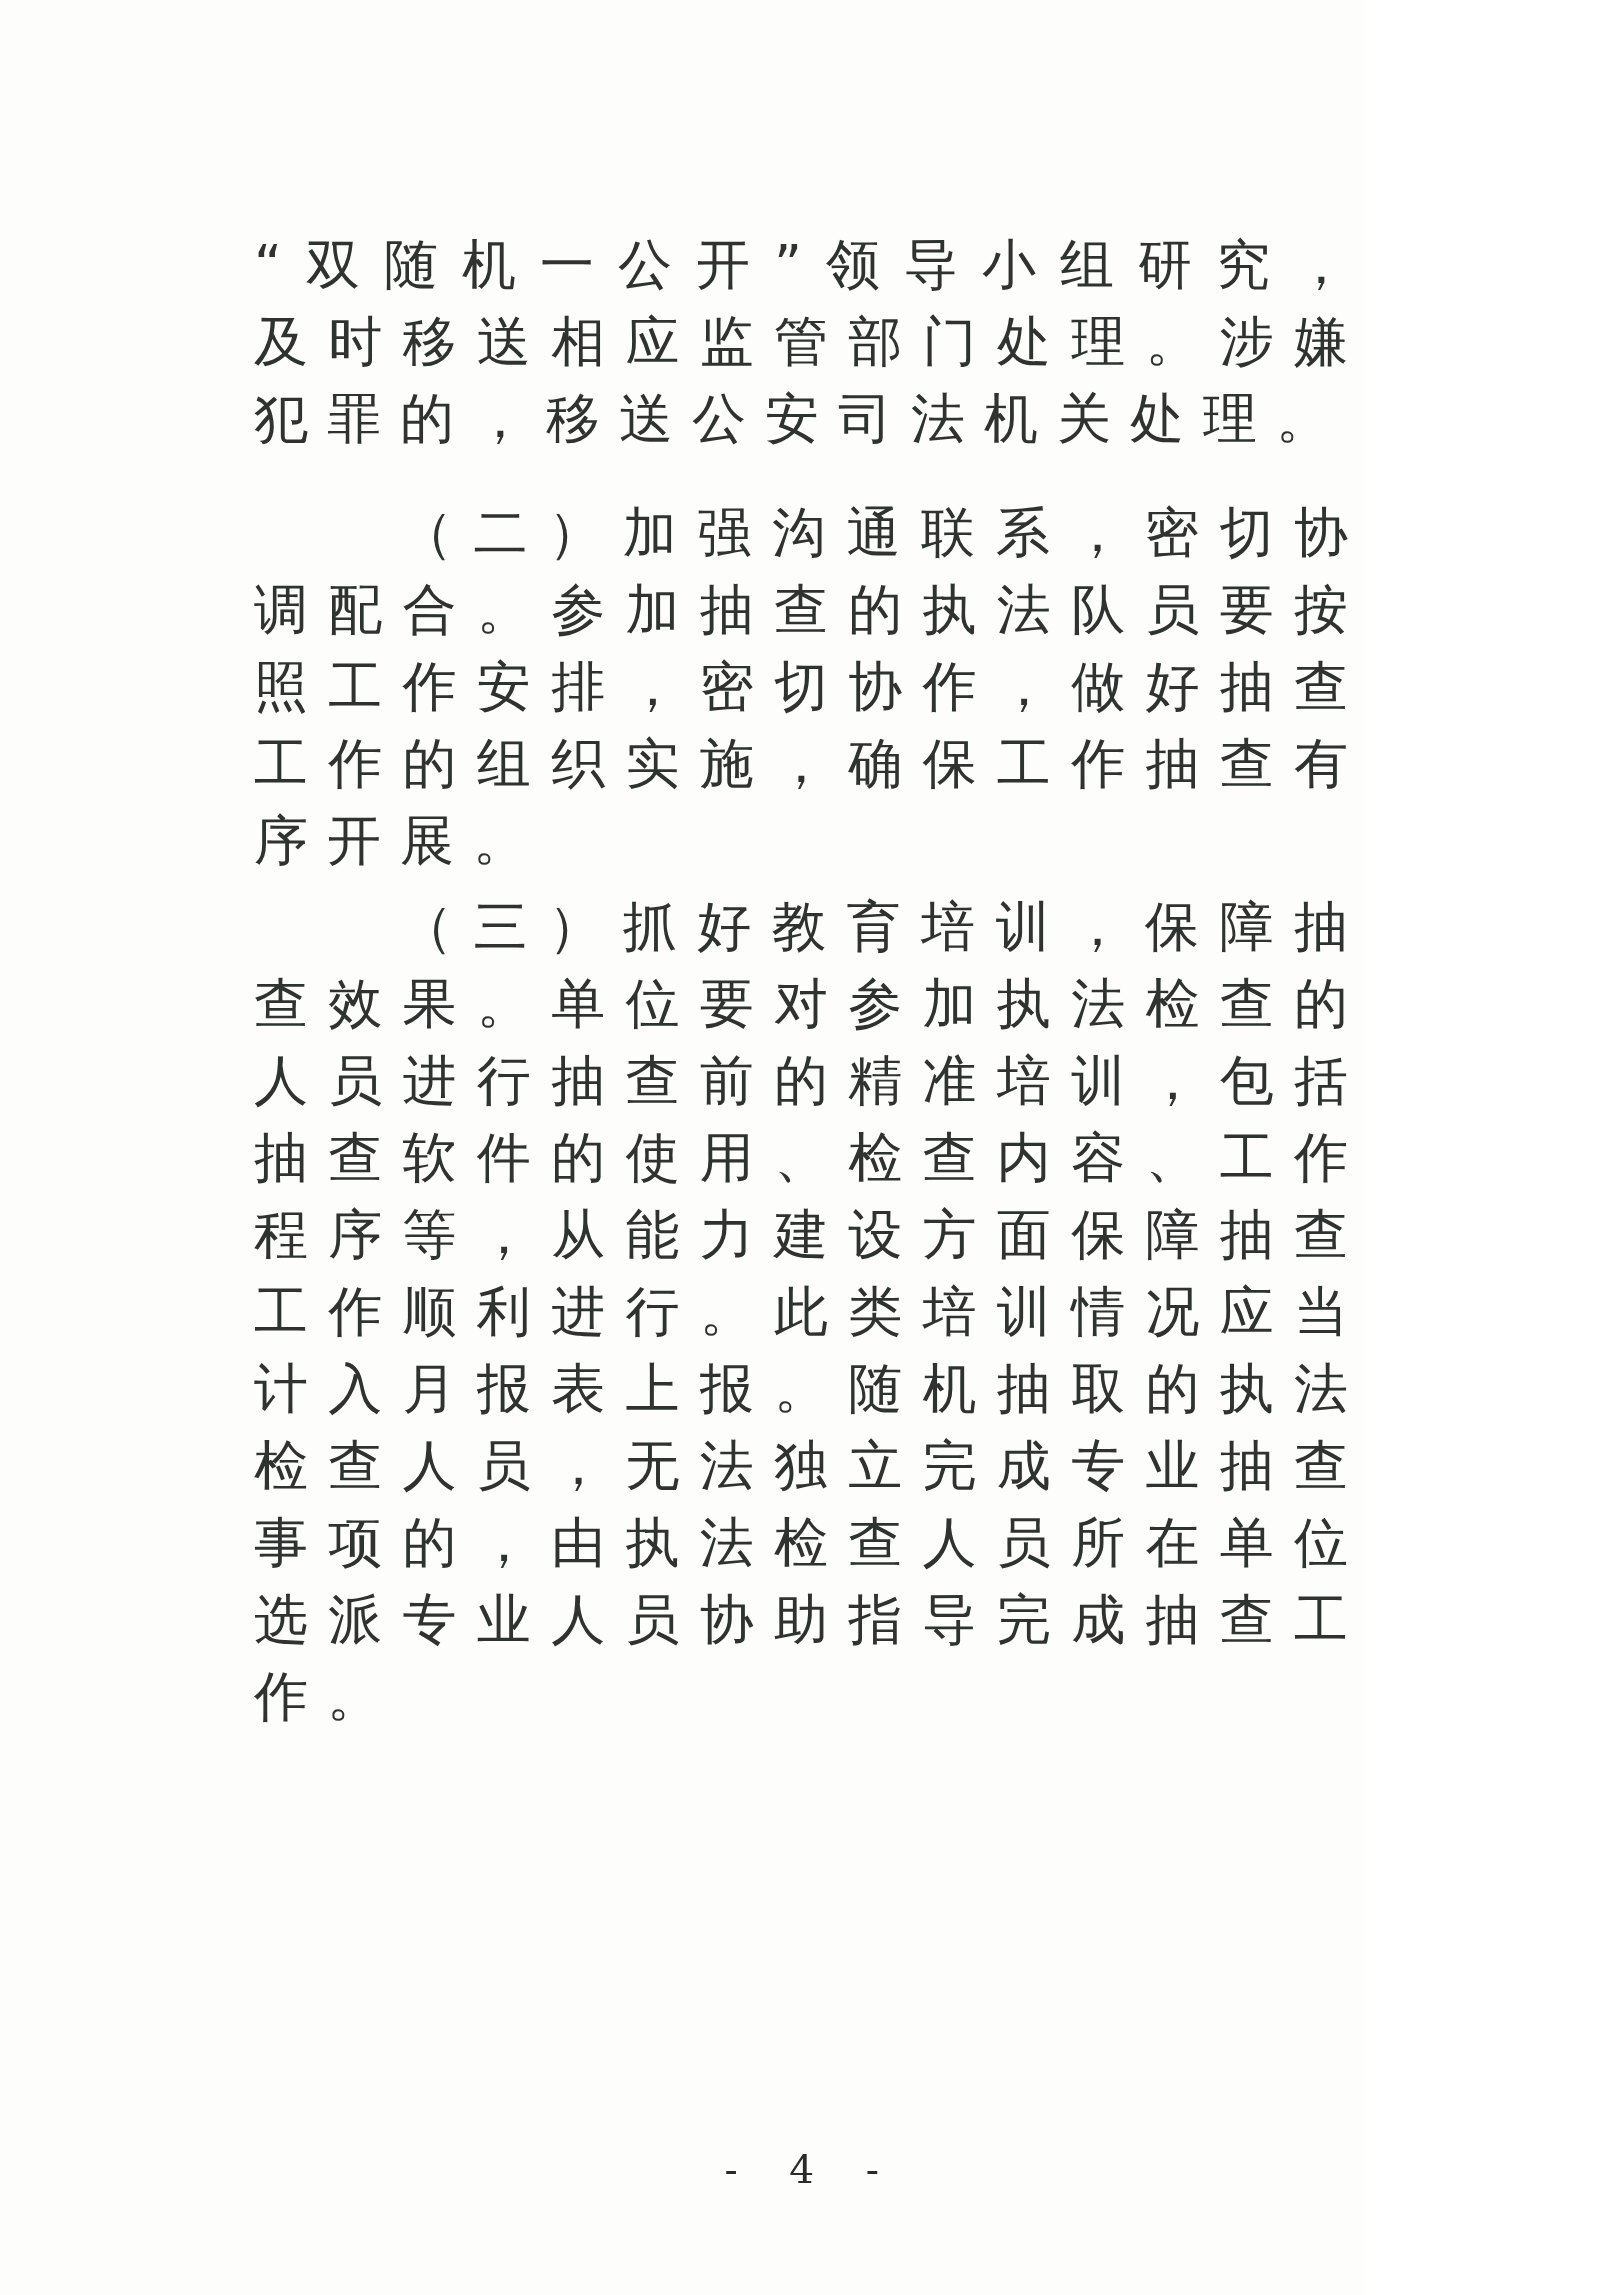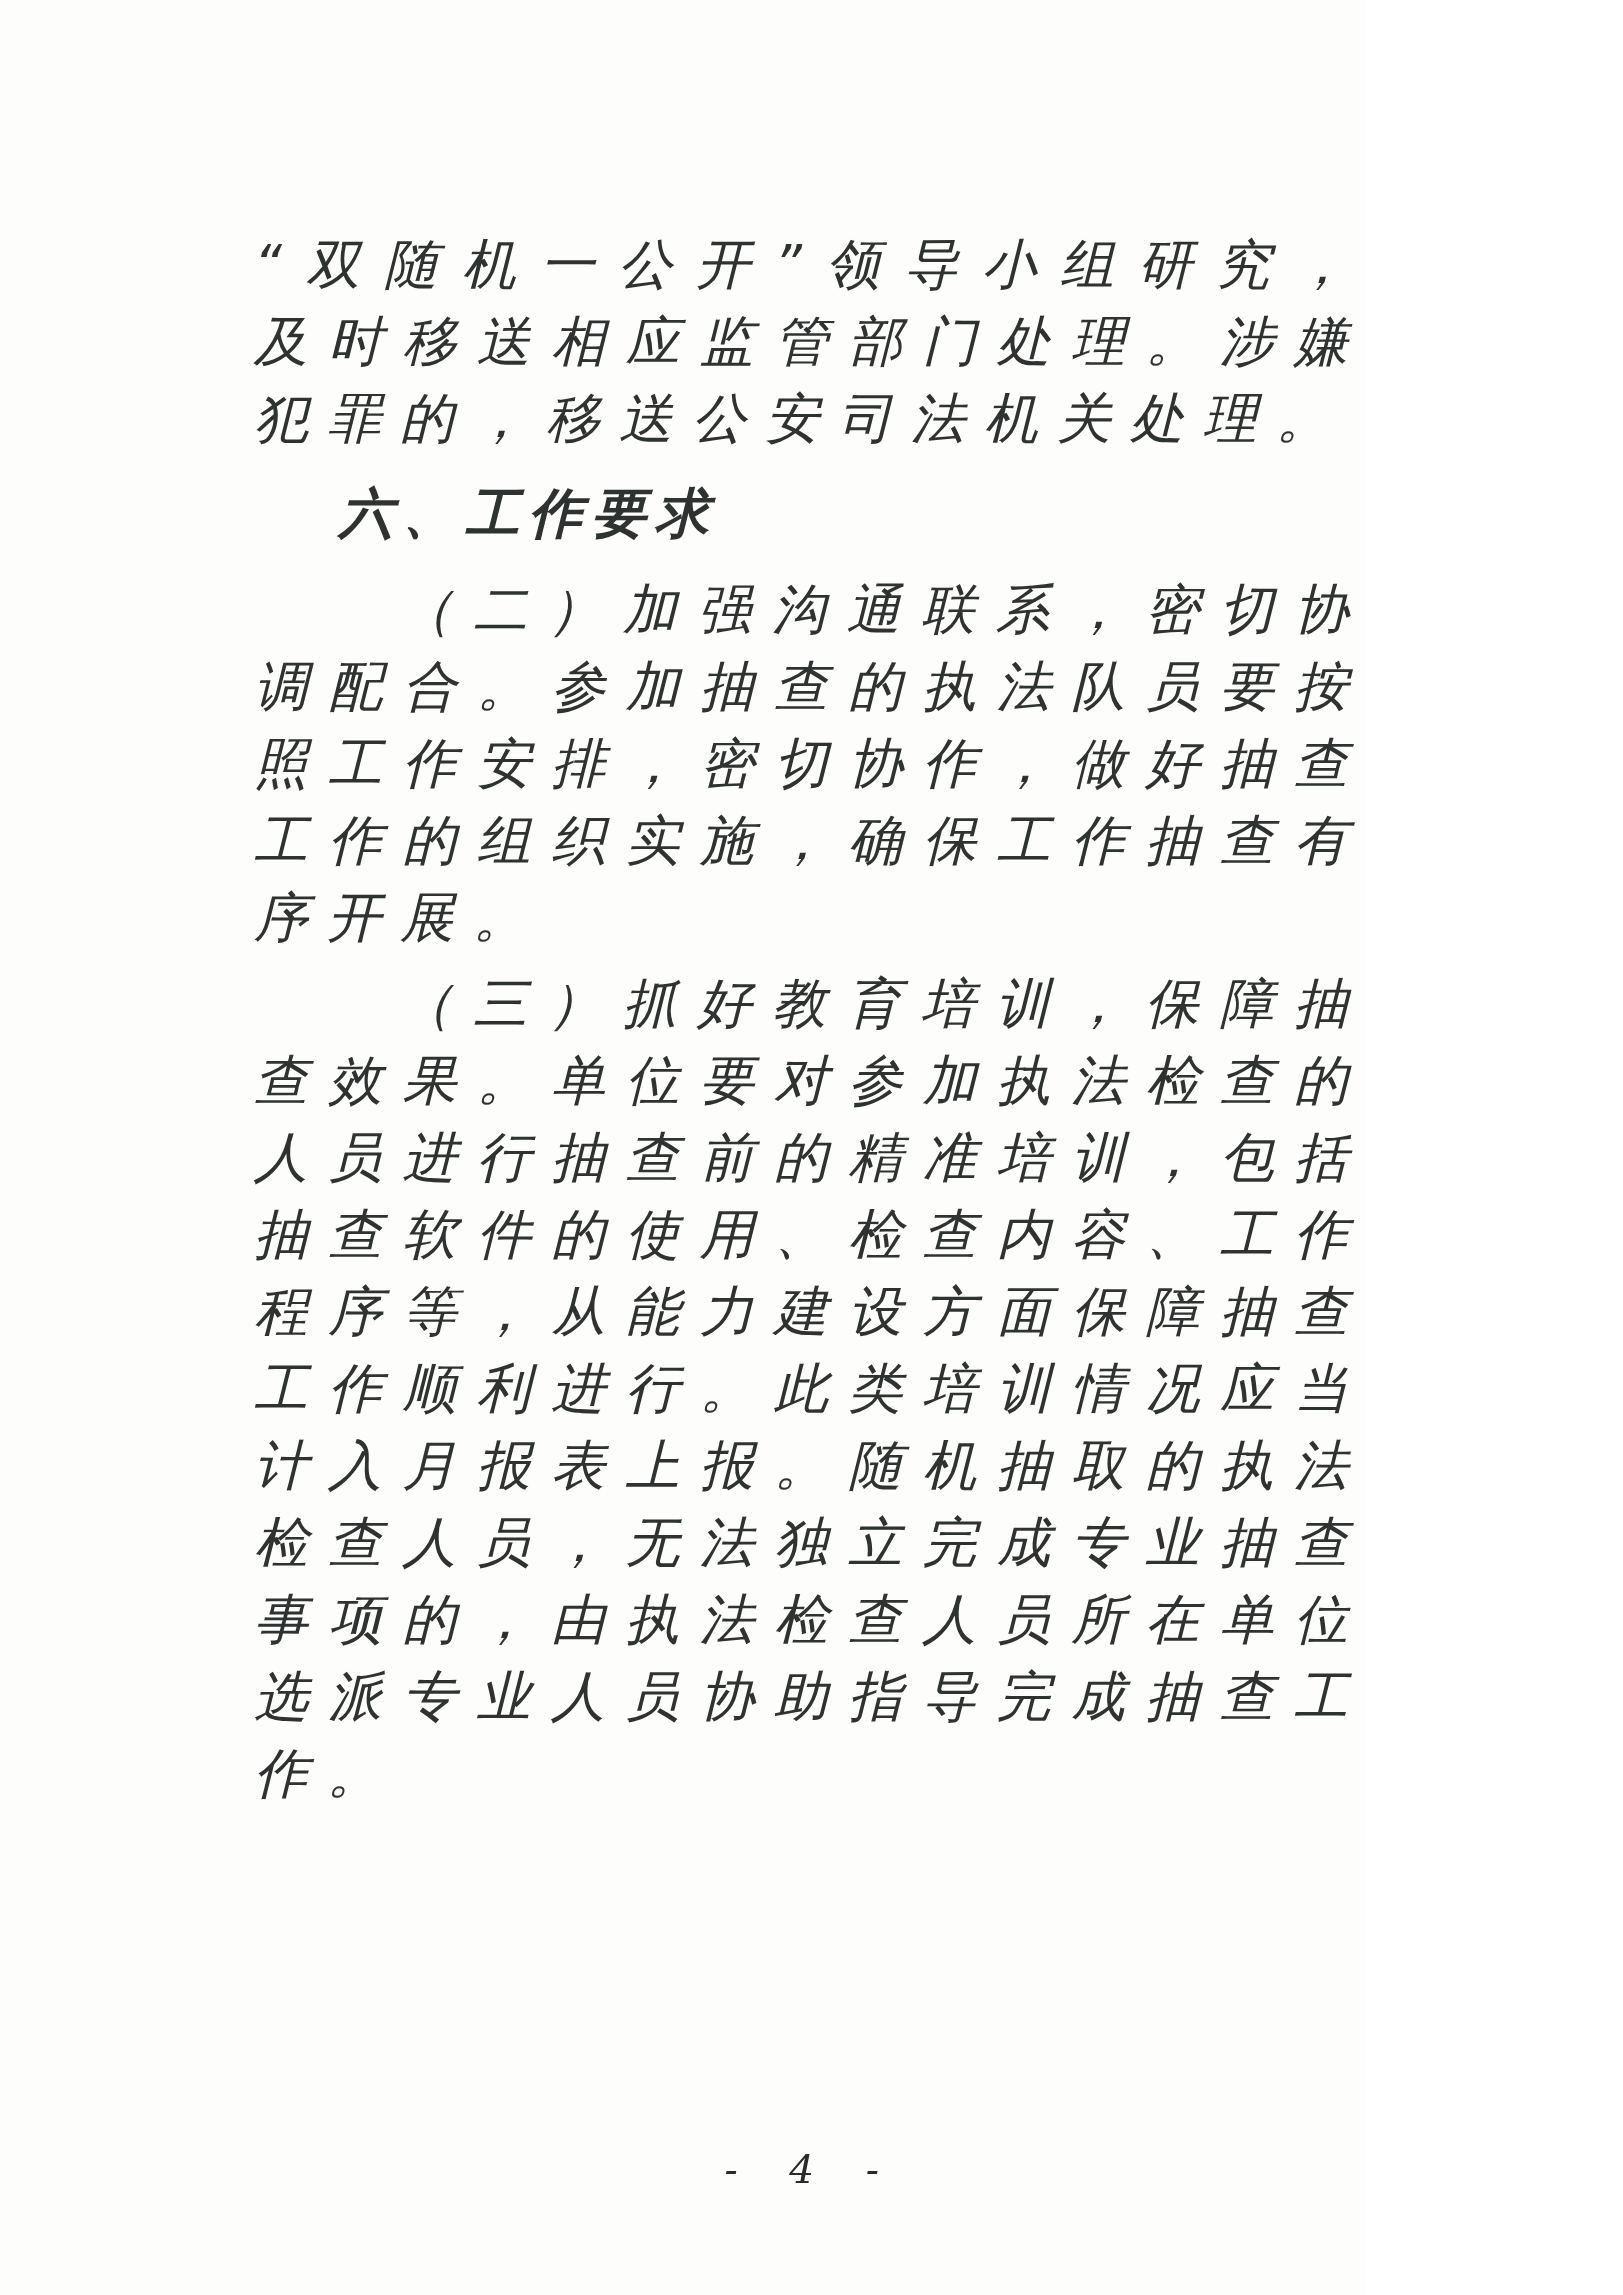--- a/index.html
+++ b/index.html
@@ -1,20 +1,19 @@
 <!DOCTYPE html>
 <html style="font-size:10.5px"><head>
 <meta charset="utf-8">
 <style>
   html, body { margin: 0; padding: 0; background: #ffffff; }
   body { width: 1623px; height: 2295px; position: relative; overflow: hidden; }
   .page {
     position: absolute; left: 0; top: 0; width: 1365px; height: 2295px;
     background: #fdfdfc;
-    font-style: italic;
   }
   .content {
     position: absolute; left: 254px; top: 226px; width: 1113px;
     font-family: "DejaVu Sans", sans-serif;
     color: #2e3331;
     font-size: 54px;
     line-height: 77px;
     letter-spacing: 19px;
   }
   .para { margin: 0; text-align: justify; text-align-last: left; }
@@ -32,21 +31,20 @@
   }
 </style>
 </head>
 <body>
 
 <div class="page">
   <div class="content">
     <p class="para">“双随机一公开”领导小组研究，及时移送相应监管部门处理。涉嫌犯罪的，移送公安司法机关处理。</p>
     <div class="gap"></div>
     <div class="gap"></div>
-    <p class="heading">六、工作要求</p>
     <div class="gap"></div>
     <div class="gap"></div>
     <p class="para indent">（二）加强沟通联系，密切协调配合。参加抽查的执法队员要按照工作安排，密切协作，做好抽查工作的组织实施，确保工作抽查有序开展。</p>
     <div class="gap"></div>
     <p class="para indent">（三）抓好教育培训，保障抽查效果。单位要对参加执法检查的人员进行抽查前的精准培训，包括抽查软件的使用、检查内容、工作程序等，从能力建设方面保障抽查工作顺利进行。此类培训情况应当计入月报表上报。随机抽取的执法检查人员，无法独立完成专业抽查事项的，由执法检查人员所在单位选派专业人员协助指导完成抽查工作。</p>
 
   </div>
   <div class="page-number">- 4 -</div>
 </div>
 

